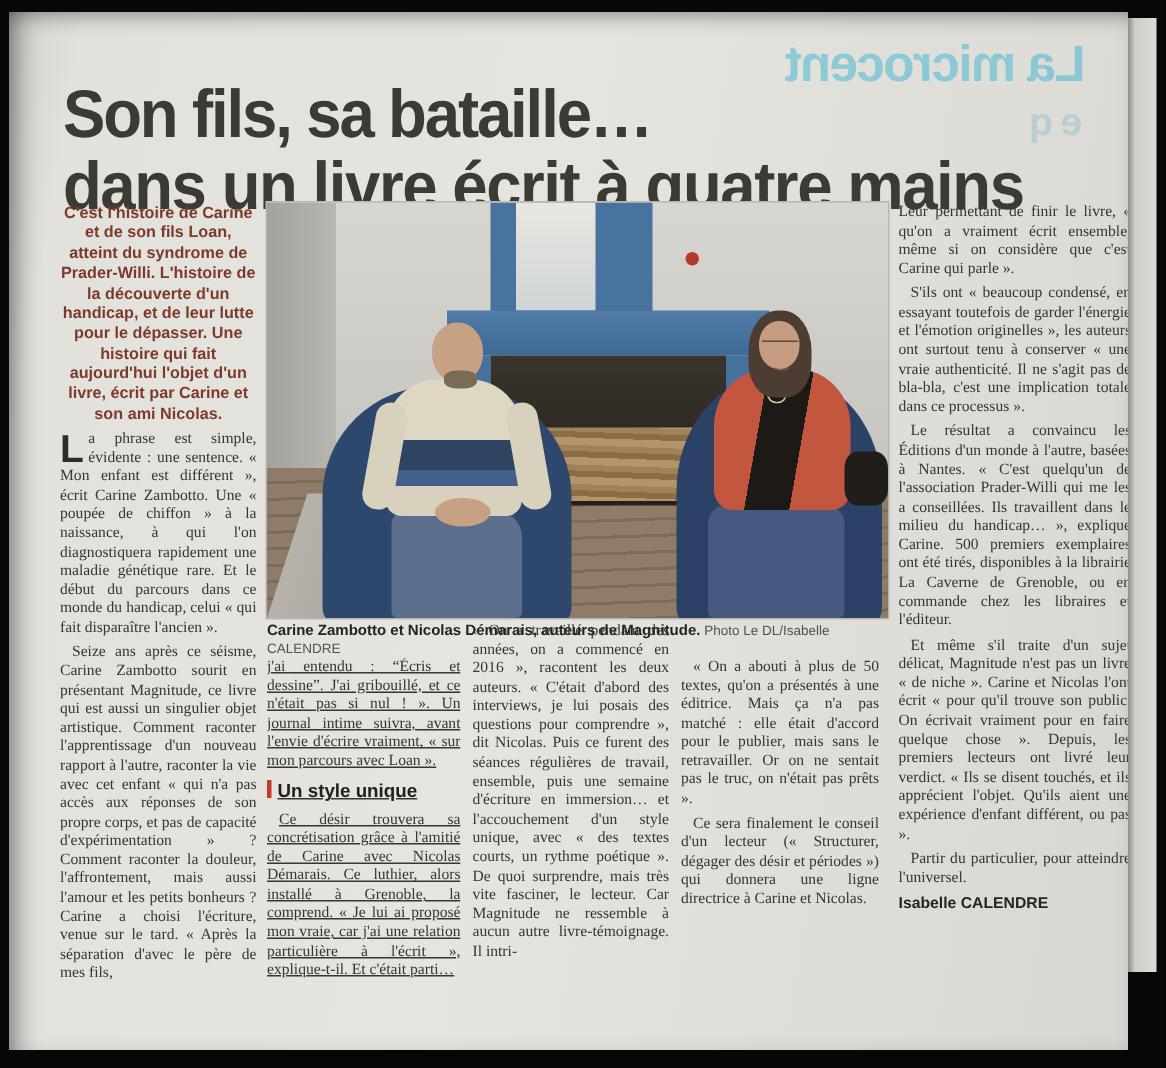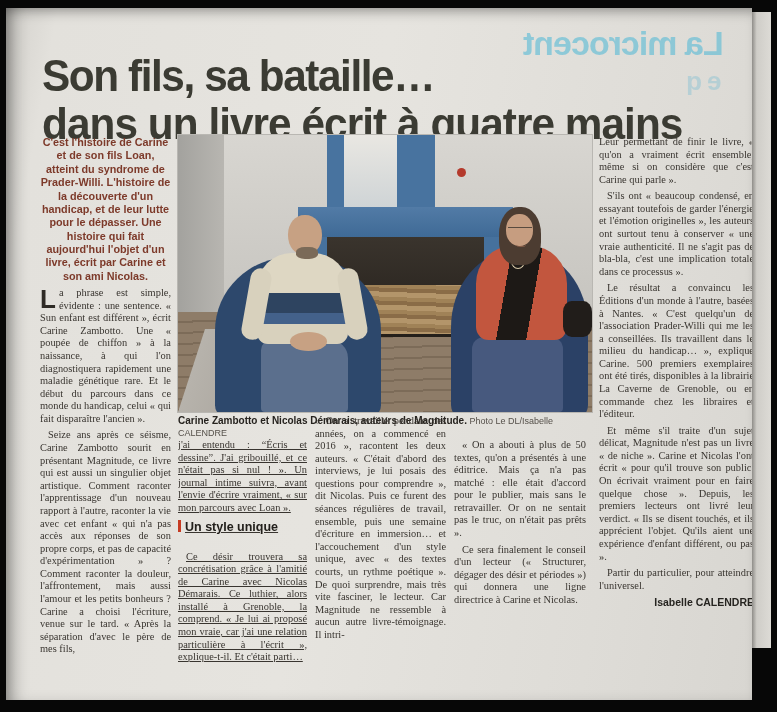--- a/index.html
+++ b/index.html
@@ -56,27 +56,27 @@
     font-family:"Liberation Sans", sans-serif;font-weight:700;
     color:#7d3a2a;font-size:10.8px;line-height:1.24;text-align:center;
     margin:0 0 7px 0;
   }
   .dropcap{
     float:left;font-family:"Liberation Sans", sans-serif;font-weight:800;
     font-size:26px;line-height:.8;color:#2f2b26;margin:2px 3px 0 0;
   }
   .subhead{
     font-family:"Liberation Sans", sans-serif;font-weight:800;
-    color:#23201c;font-size:12.5px;margin:6px 0 15px 0;display:flex;
+    color:#23201c;font-size:12.5px;margin:6px 0 5px 0;display:flex;
     text-align:left;
   }
   .subhead .bar{width:3px;height:12px;background:#c63b22;margin-right:4px;flex:none;}
   .byline{
     font-family:"Liberation Sans", sans-serif;font-weight:800;
-    font-size:10.5px;color:#262420;text-align:right;margin-top:2px;
+    font-size:10.5px;color:#262420;margin-top:2px;
   }
   
   .photo{
     position:absolute;left:172px;top:127px;width:414px;height:277px;
     overflow:hidden;background:#c9c7c2;box-shadow:0 0 0 1px #b9b7b2;
   }
   .ph{position:absolute;}
   .wall{left:0;top:0;width:100%;height:66%;background:linear-gradient(#d8d6d1,#c6c4bf);}
   .wall-left{left:0;top:0;width:11%;height:78%;background:linear-gradient(90deg,#a3a29e,#b8b6b1);}
   .floor{left:0;bottom:0;width:100%;height:36%;
@@ -133,21 +133,21 @@
   <div class="bleed">La microcent</div>
   <div class="bleed2">e q</div>
 
   <h1 class="headline">
     <span class="l1">Son fils, sa bataille…</span><br>
     <span class="l2">dans un livre écrit à quatre mains</span>
   </h1>
 
   <div class="col" id="col1">
     <p class="lede noindent">C'est l'histoire de Carine et de son fils Loan, atteint du syndrome de Prader-Willi. L'histoire de la découverte d'un handicap, et de leur lutte pour le dépasser. Une histoire qui fait aujourd'hui l'objet d'un livre, écrit par Carine et son ami Nicolas.</p>
-    <p class="noindent"><span class="dropcap">L</span><span>a phrase est simple, évidente : une sentence. « Sun enfant est différent », écrit Carine Zambotto. Une « poupée de chiffon » à la naissance, à qui l'on diagnostiquera rapidement une maladie génétique rare. Et le début du parcours dans ce monde du handicap, celui « qui fait disparaître l'ancien ».</span></p>
+    <p class="noindent"><span class="dropcap">L</span><span>a phrase est simple, évidente : une sentence. « Mon enfant est différent », écrit Carine Zambotto. Une « poupée de chiffon » à la naissance, à qui l'on diagnostiquera rapidement une maladie génétique rare. Et le début du parcours dans ce monde du handicap, celui « qui fait disparaître l'ancien ».</span></p>
     <p>Seize ans après ce séisme, Carine Zambotto sourit en présentant Magnitude, ce livre qui est aussi un singulier objet artistique. Comment raconter l'apprentissage d'un nouveau rapport à l'autre, raconter la vie avec cet enfant « qui n'a pas accès aux réponses de son propre corps, et pas de capacité d'expérimentation » ? Comment raconter la douleur, l'affrontement, mais aussi l'amour et les petits bonheurs ? Carine a choisi l'écriture, venue sur le tard. « Après la séparation d'avec le père de mes fils,</p>
   </div>
 
   <div class="photo">
     <div class="ph wall"></div>
     <div class="ph wall-left"></div>
     <div class="ph floor"></div>
     <div class="ph floor-grey"></div>
     <div class="ph chimney"></div>
     <div class="ph chimney-inner"></div>

